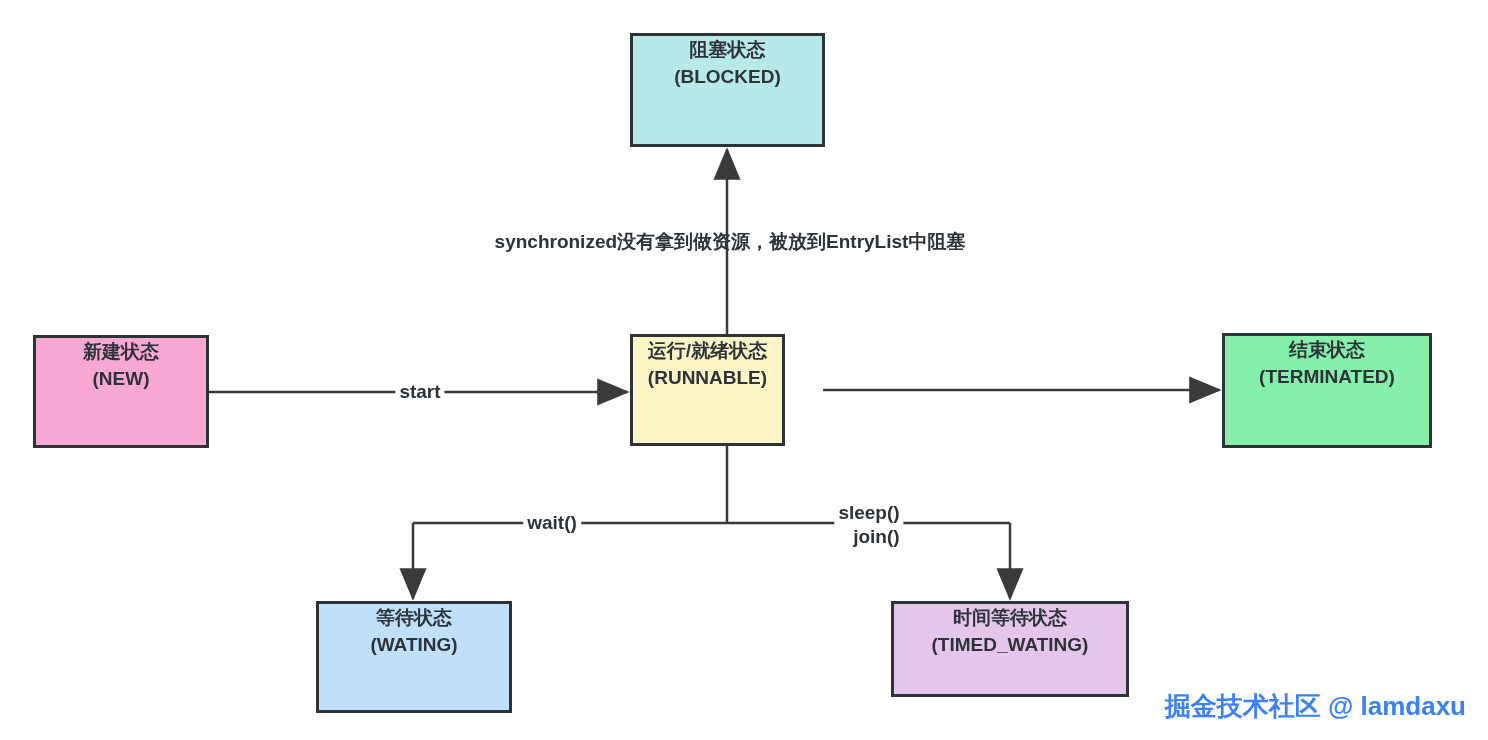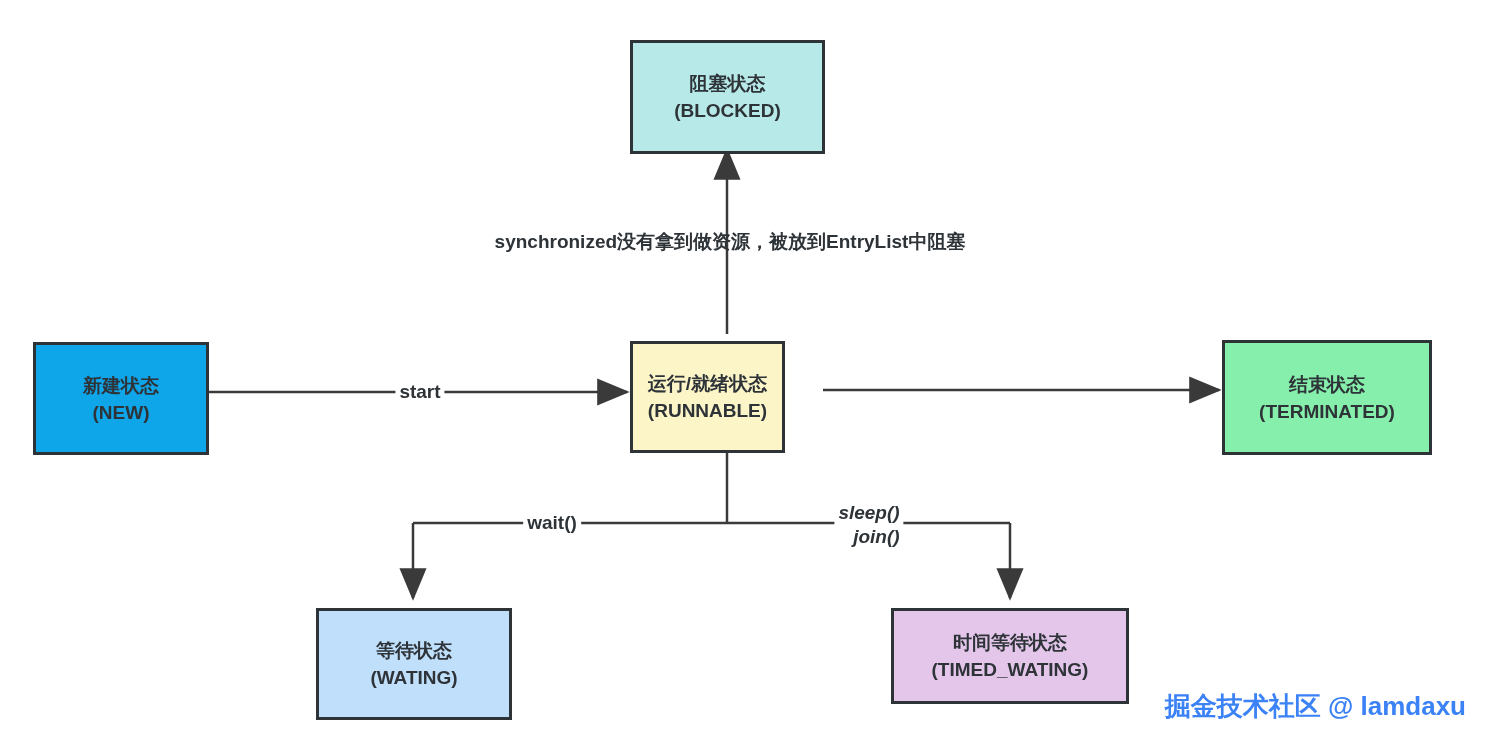--- a/index.html
+++ b/index.html
@@ -21,28 +21,27 @@
     top: 0;
     z-index: 1;
   }
   .node {
     position: absolute;
     box-sizing: border-box;
     border: 3px solid #2e3338;
     display: flex;
     flex-direction: column;
     align-items: center;
-    justify-content: center;
+    justify-content: flex-start;
     text-align: center;
     font-weight: bold;
     font-size: 19px;
     line-height: 27px;
     color: #2e3338;
     z-index: 2;
-    margin-top: 7px;
   }
   .node-blocked     { left: 630px;  top: 33px;  width: 195px; height: 114px; }
   .node-new         { left: 33px;   top: 335px; width: 176px; height: 113px; }
   .node-runnable    { left: 630px;  top: 334px; width: 155px; height: 112px; }
   .node-terminated  { left: 1222px; top: 333px; width: 210px; height: 115px; }
   .node-waiting     { left: 316px;  top: 601px; width: 196px; height: 112px; }
   .node-timed       { left: 891px;  top: 601px; width: 238px; height: 96px; }
 
   .edge-label {
     position: absolute;
@@ -53,21 +52,20 @@
     white-space: nowrap;
     text-align: right;
     z-index: 2;
   }
   .edge-label.on-line {
     background: #ffffff;
     padding: 0 4px;
   }
   .edge-label.two-line {
     line-height: 24px;
-    font-style: italic;
   }
   .label-sync  { left: 730px; top: 242px; }
   .label-start { left: 420px; top: 392px; }
   .label-wait  { left: 552px; top: 523px; }
   .label-sleep { left: 869px; top: 525px; }
 
   .watermark {
     position: absolute;
     right: 22px;
     top: 689px;
@@ -97,21 +95,21 @@
     <line x1="413" y1="523" x2="1010" y2="523" stroke="#3a3a3a" stroke-width="2.5"></line>
     <line x1="413" y1="523" x2="413" y2="598" stroke="#3a3a3a" stroke-width="2.5" marker-end="url(#arrow)"></line>
     <line x1="1010" y1="523" x2="1010" y2="598" stroke="#3a3a3a" stroke-width="2.5" marker-end="url(#arrow)"></line>
   </svg>
 
   <div class="node node-blocked" style="background: rgb(183, 233, 232);">
     <span>阻塞状态</span>
     <span>(BLOCKED)</span>
   </div>
 
-  <div class="node node-new" style="background: #0ea5e9;">
+  <div class="node node-new" style="background: #f9a8d4;">
     <span>新建状态</span>
     <span>(NEW)</span>
   </div>
 
   <div class="node node-runnable" style="background: rgb(251, 245, 200);">
     <span>运行/就绪状态</span>
     <span>(RUNNABLE)</span>
   </div>
 
   <div class="node node-terminated" style="background: #86efac;">

